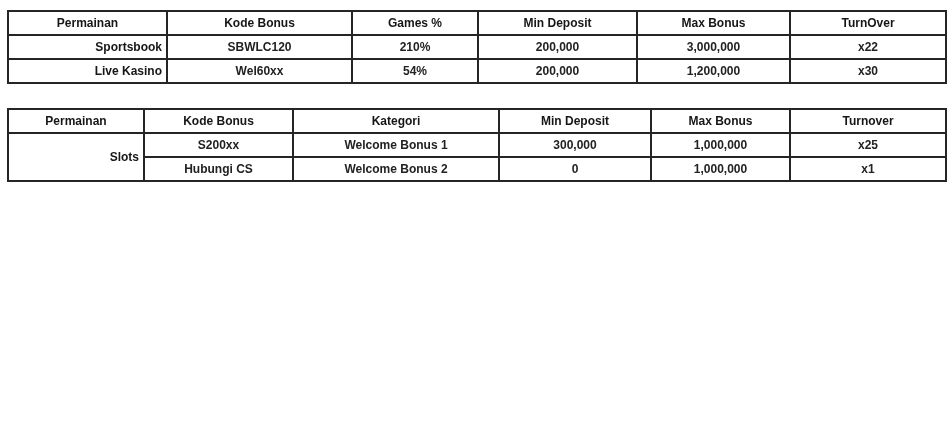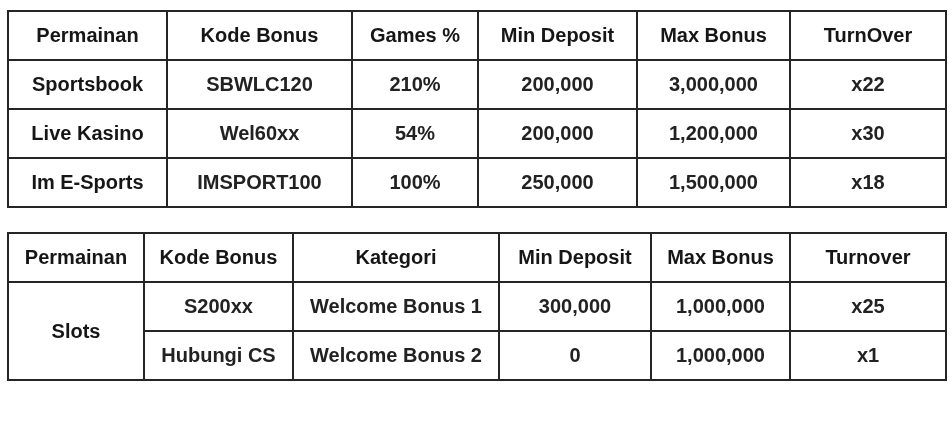--- a/index.html
+++ b/index.html
@@ -18,29 +18,29 @@
   }
   table {
     border-collapse: collapse;
     table-layout: fixed;
     width: 938px;
   }
   th, td {
     border: 2px solid #252525;
     text-align: center;
     vertical-align: middle;
-    font-size: 20px;
-    padding: 12px 4px;
+    font-size: 12px;
+    padding: 0 4px;
     height: 24px;
     overflow: hidden;
     white-space: nowrap;
   }
   th { font-weight: bold; color: #161616; }
   td { font-weight: bold; color: #222222; }
-  td.game-cell { font-weight: bold; color: #161616; }
+  td.game-cell { font-weight: bold; color: #161616; text-align: right; }
   .table-gap { height: 24px; }
 </style>
 </head>
 <body>
 
 <div class="page">
 
   <table>
     <colgroup>
       <col style="width:159px">
@@ -69,28 +69,20 @@
         <td>3,000,000</td>
         <td>x22</td>
       </tr>
       <tr>
         <td class="game-cell">Live Kasino</td>
         <td>Wel60xx</td>
         <td>54%</td>
         <td>200,000</td>
         <td>1,200,000</td>
         <td>x30</td>
-      </tr>
-      <tr>
-        <td class="game-cell">Im E-Sports</td>
-        <td>IMSPORT100</td>
-        <td>100%</td>
-        <td>250,000</td>
-        <td>1,500,000</td>
-        <td>x18</td>
       </tr>
     </tbody>
   </table>
 
   <div class="table-gap"></div>
 
   <table>
     <colgroup>
       <col style="width:136px">
         <col style="width:149px">

